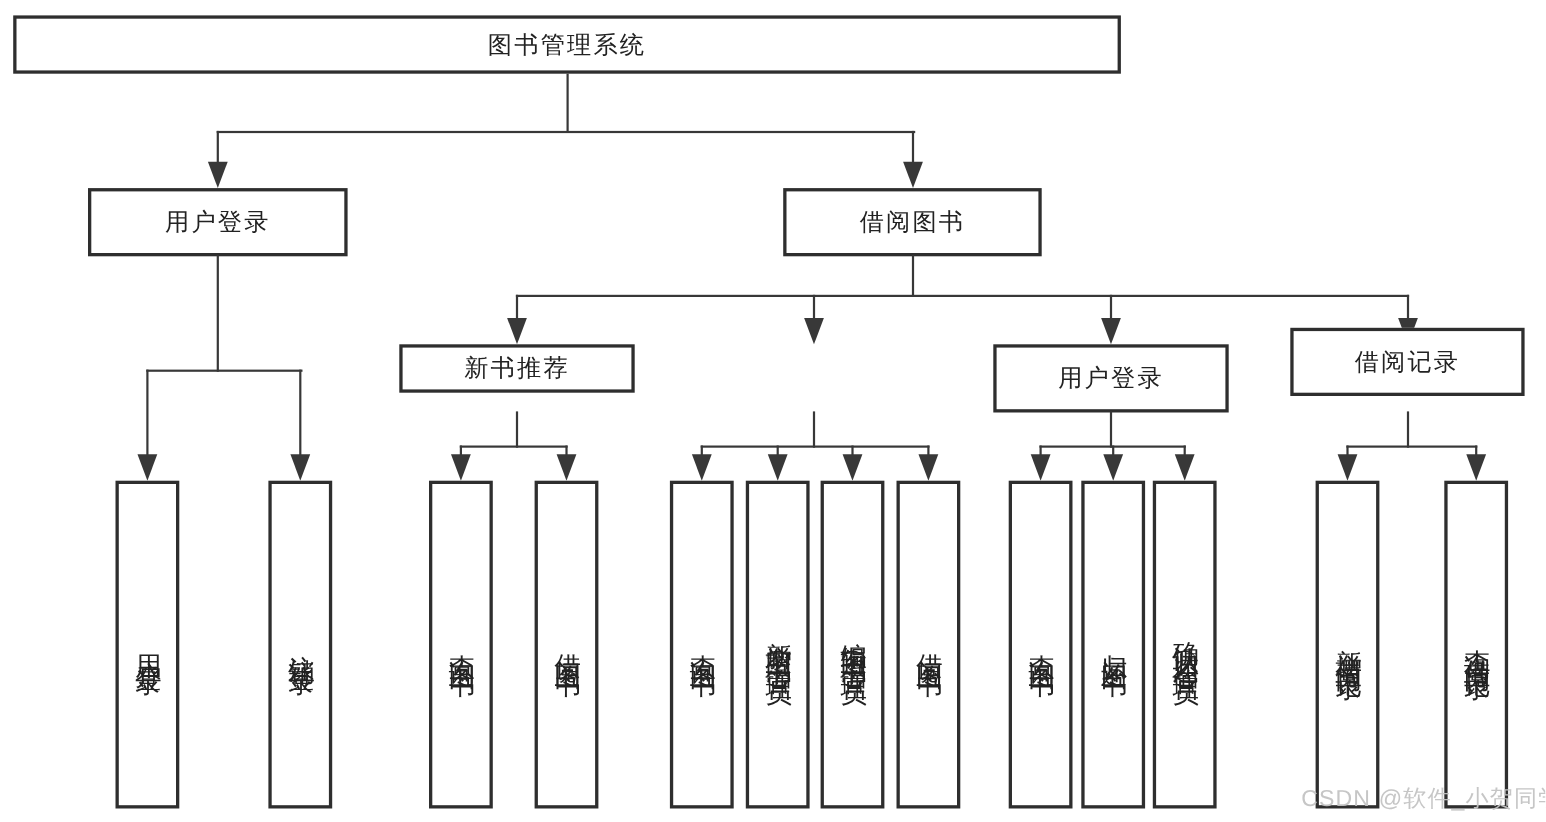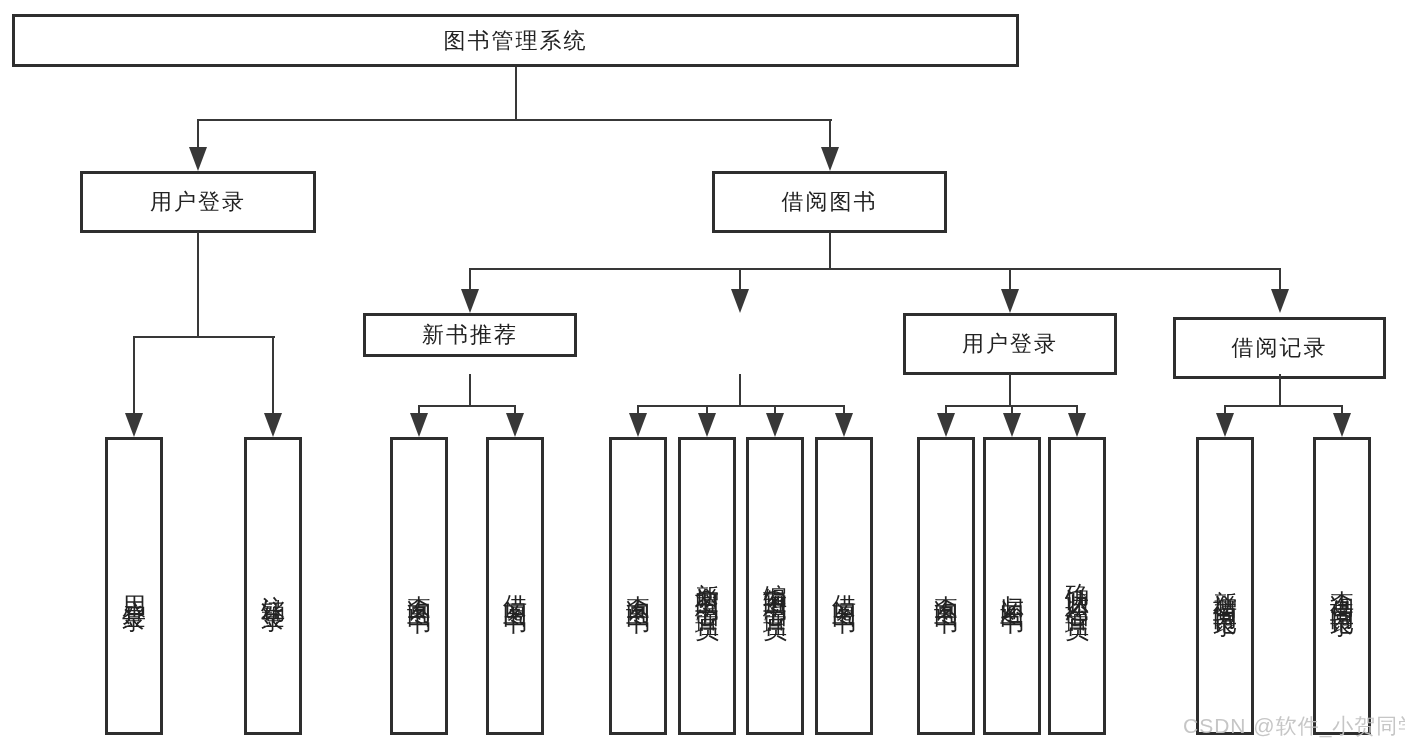--- a/index.html
+++ b/index.html
@@ -93,21 +93,21 @@
   <div class="arrowhead" style="left:1001px;top:289px;"></div>
   <div class="vline" style="left:1279px;top:268px;height:24px;"></div>
   <div class="arrowhead" style="left:1271px;top:289px;"></div>
 
   <div class="box hbox" style="left:363px;top:313px;width:214px;height:44px;">
     <span>新书推荐</span>
   </div>
   <div class="box hbox" style="left:903px;top:313px;width:214px;height:62px;">
     <span>用户登录</span>
   </div>
-  <div class="box hbox" style="left:1173px;top:317px;width:213px;height:62px;">
+  <div class="box hbox" style="left:1173px;top:298px;width:213px;height:62px;">
     <span>借阅记录</span>
   </div>
 
   <div class="vline" style="left:469px;top:374px;height:33px;"></div>
   <div class="hline" style="left:418px;top:405px;width:98px;"></div>
   <div class="vline" style="left:418px;top:405px;height:12px;"></div>
   <div class="arrowhead" style="left:410px;top:413px;"></div>
   <div class="vline" style="left:514px;top:405px;height:12px;"></div>
   <div class="arrowhead" style="left:506px;top:413px;"></div>
 

